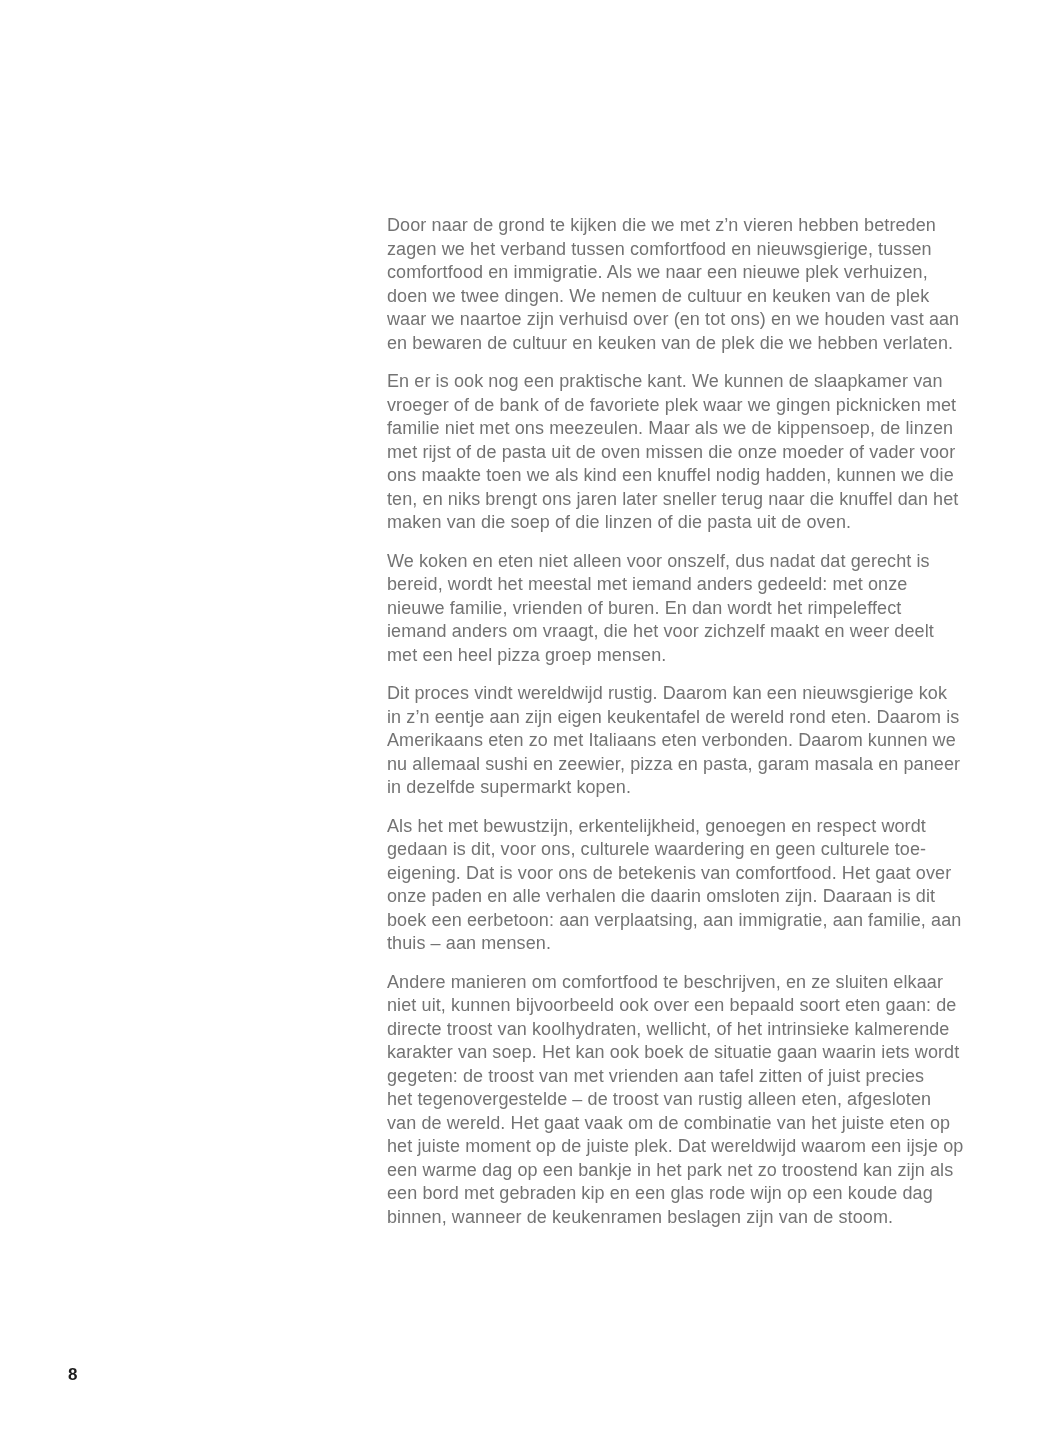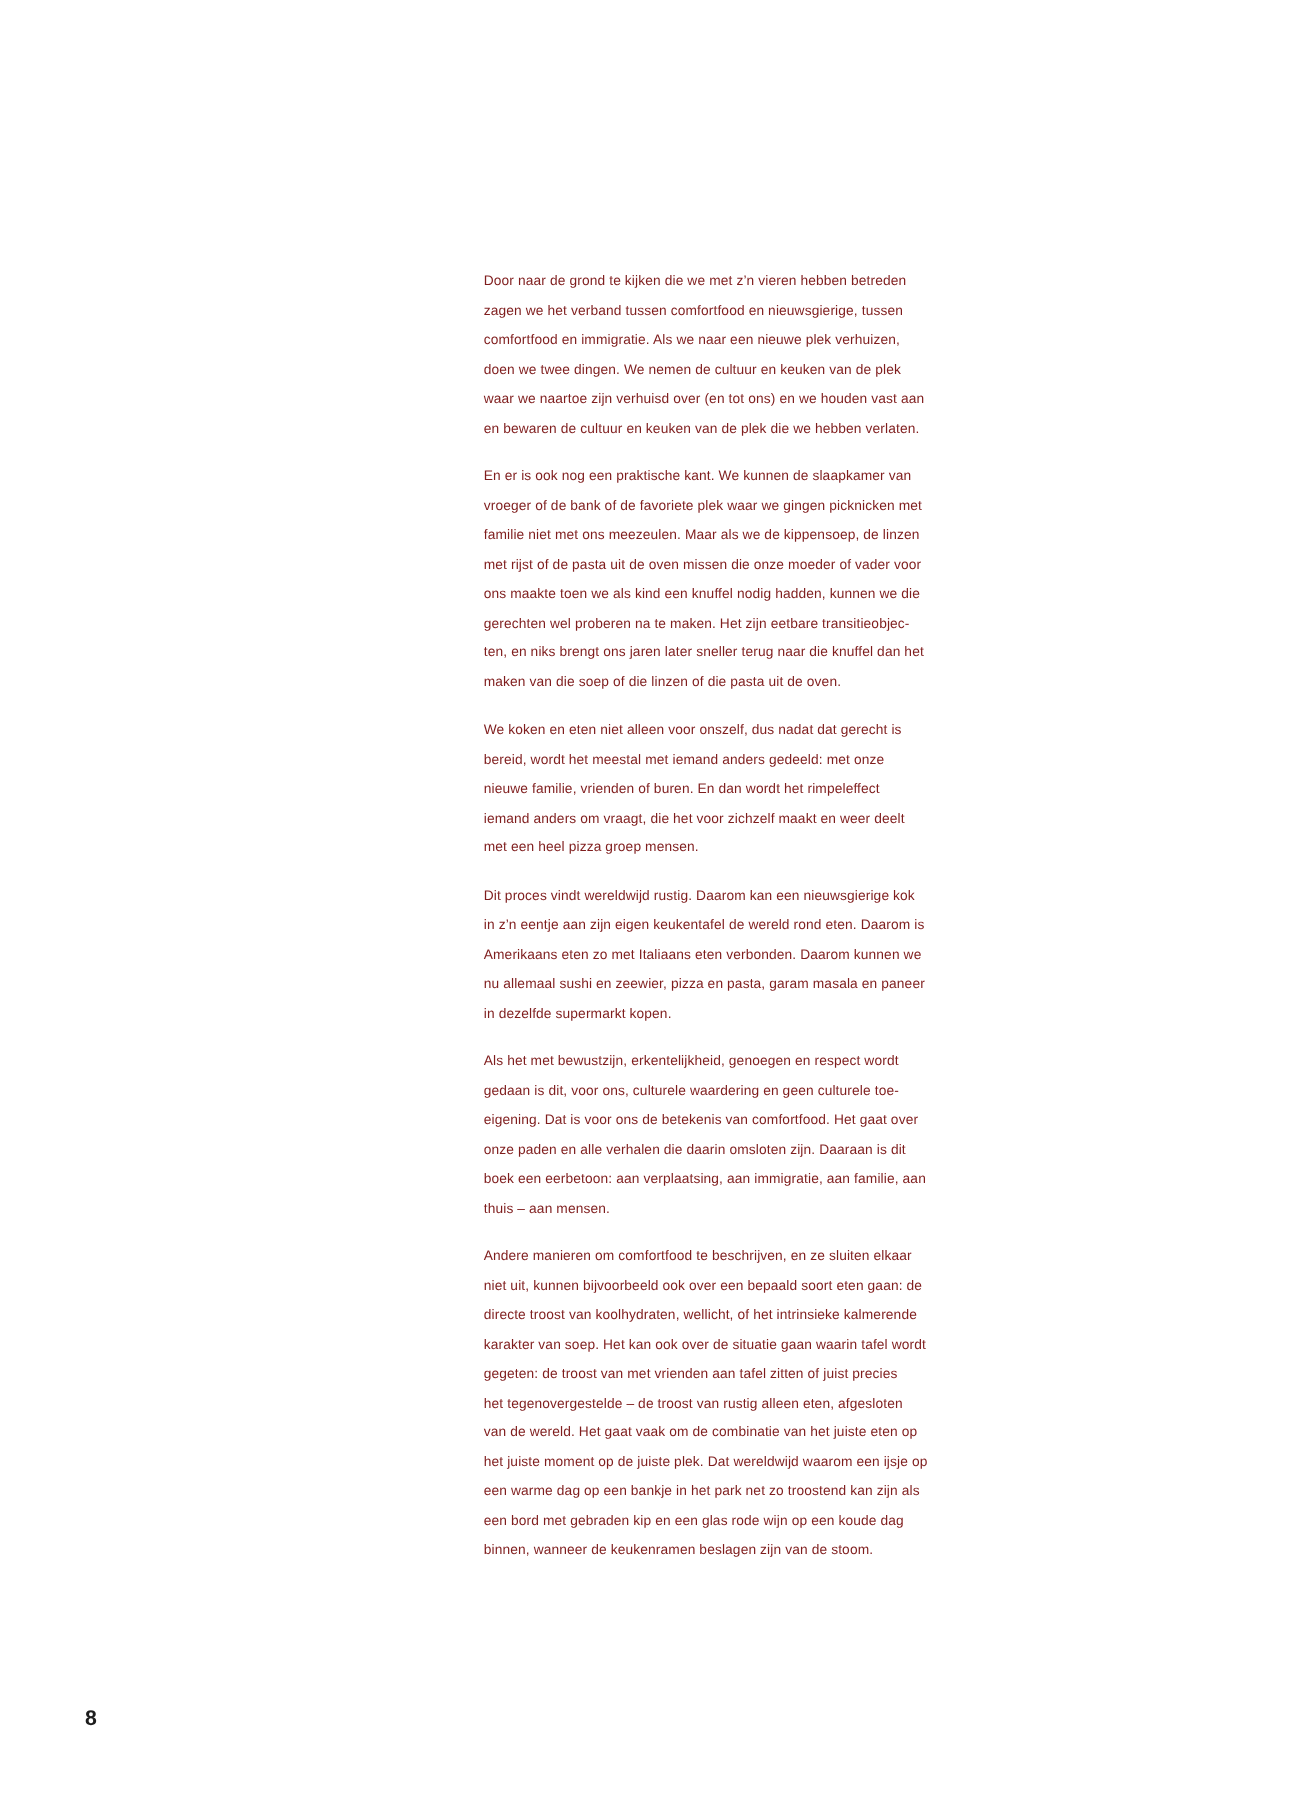--- a/index.html
+++ b/index.html
@@ -17,22 +17,22 @@
   .page {
     position: absolute;
     inset: 0;
     background: #ffffff;
   }
   .text-block {
     position: absolute;
     left: 387px;
     top: 214px;
     width: 592px;
-    color: #7f1d1d;
-    font-size: 11px;
+    color: #737373;
+    font-size: 18px;
     line-height: 23.5px;
     letter-spacing: 0.1px;
   }
   .text-block p {
     margin: 0 0 15px 0;
     padding: 0;
   }
   .text-block .line {
     display: block;
     white-space: pre;
@@ -61,21 +61,20 @@
         <span class="line">doen we twee dingen. We nemen de cultuur en keuken van de plek</span>
         <span class="line">waar we naartoe zijn verhuisd over (en tot ons) en we houden vast aan</span>
         <span class="line">en bewaren de cultuur en keuken van de plek die we hebben verlaten.</span>
       </p>
       <p>
         <span class="line">En er is ook nog een praktische kant. We kunnen de slaapkamer van</span>
         <span class="line">vroeger of de bank of de favoriete plek waar we gingen picknicken met</span>
         <span class="line">familie niet met ons meezeulen. Maar als we de kippensoep, de linzen</span>
         <span class="line">met rijst of de pasta uit de oven missen die onze moeder of vader voor</span>
         <span class="line">ons maakte toen we als kind een knuffel nodig hadden, kunnen we die</span>
-        <span class="line">gerechten wel proberen na te maken. Het zijn eetbare transitieobjec-</span>
         <span class="line">ten, en niks brengt ons jaren later sneller terug naar die knuffel dan het</span>
         <span class="line">maken van die soep of die linzen of die pasta uit de oven.</span>
       </p>
       <p>
         <span class="line">We koken en eten niet alleen voor onszelf, dus nadat dat gerecht is</span>
         <span class="line">bereid, wordt het meestal met iemand anders gedeeld: met onze</span>
         <span class="line">nieuwe familie, vrienden of buren. En dan wordt het rimpeleffect</span>
         <span class="line">iemand anders om vraagt, die het voor zichzelf maakt en weer deelt</span>
         <span class="line">met een heel pizza groep mensen.</span>
       </p>
@@ -91,21 +90,21 @@
         <span class="line">gedaan is dit, voor ons, culturele waardering en geen culturele toe-</span>
         <span class="line">eigening. Dat is voor ons de betekenis van comfortfood. Het gaat over</span>
         <span class="line">onze paden en alle verhalen die daarin omsloten zijn. Daaraan is dit</span>
         <span class="line">boek een eerbetoon: aan verplaatsing, aan immigratie, aan familie, aan</span>
         <span class="line">thuis – aan mensen.</span>
       </p>
       <p>
         <span class="line">Andere manieren om comfortfood te beschrijven, en ze sluiten elkaar</span>
         <span class="line">niet uit, kunnen bijvoorbeeld ook over een bepaald soort eten gaan: de</span>
         <span class="line">directe troost van koolhydraten, wellicht, of het intrinsieke kalmerende</span>
-        <span class="line">karakter van soep. Het kan ook over de situatie gaan waarin tafel wordt</span>
+        <span class="line">karakter van soep. Het kan ook boek de situatie gaan waarin iets wordt</span>
         <span class="line">gegeten: de troost van met vrienden aan tafel zitten of juist precies</span>
         <span class="line">het tegenovergestelde – de troost van rustig alleen eten, afgesloten</span>
         <span class="line">van de wereld. Het gaat vaak om de combinatie van het juiste eten op</span>
         <span class="line">het juiste moment op de juiste plek. Dat wereldwijd waarom een ijsje op</span>
         <span class="line">een warme dag op een bankje in het park net zo troostend kan zijn als</span>
         <span class="line">een bord met gebraden kip en een glas rode wijn op een koude dag</span>
         <span class="line">binnen, wanneer de keukenramen beslagen zijn van de stoom.</span>
       </p>
     </main>
   <div class="footer">

